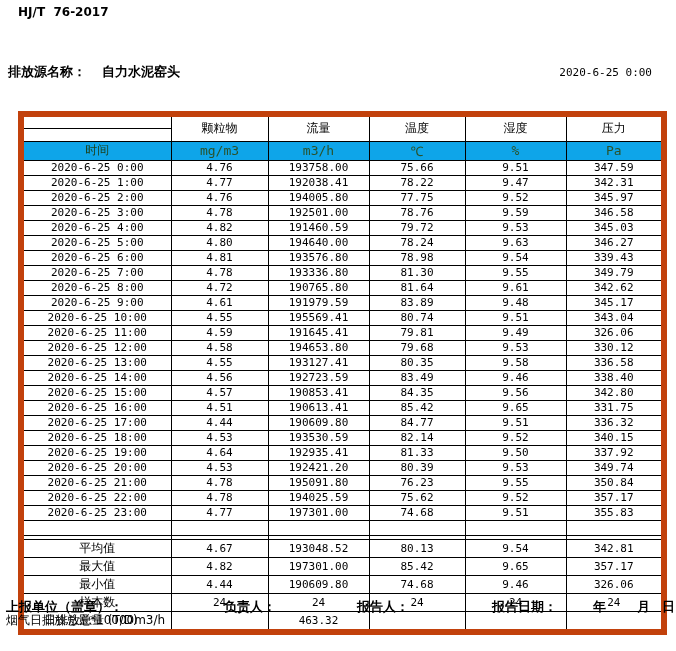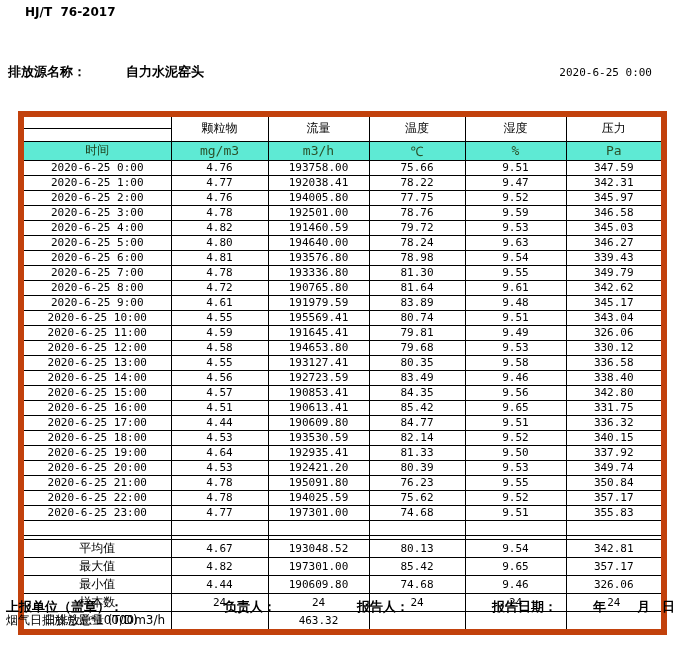--- a/index.html
+++ b/index.html
@@ -9,29 +9,29 @@
     height: 651px;
     background: #ffffff;
     font-family: "DejaVu Sans", "Liberation Sans", sans-serif;
     color: #000;
     overflow: hidden;
   }
   .page { position: relative; width: 676px; height: 651px; }
 
   .std {
     position: absolute; left: 18px; top: 5px;
-    font-weight: bold; font-size: 12px; white-space: pre; margin-left: 7px;
+    font-weight: bold; font-size: 12px; white-space: pre;
   }
   .title {
     position: absolute; left: 0; top: 26px; width: 676px;
     text-align: center; font-weight: bold; font-size: 15px;
     letter-spacing: 1px;
   }
   .source-line { position: absolute; left: 8px; top: 63px; font-weight: bold; font-size: 13px; }
-  .source-name { margin-left: 40px; }
+  .source-name { margin-left: 16px; }
   .report-date {
     position: absolute; right: 24px; top: 66px;
     font-size: 11px; font-family: "DejaVu Sans Mono", monospace;
   }
 
   table.report {
     position: absolute; left: 18px; top: 111px;
     width: 643px;
     border-collapse: collapse; table-layout: fixed;
     border: 6px solid #c2410c;
@@ -122,21 +122,21 @@
         <td></td>
         <th rowspan="2">颗粒物</th>
         <th rowspan="2">流量</th>
         <th rowspan="2">温度</th>
         <th rowspan="2">湿度</th>
         <th rowspan="2">压力</th>
       </tr>
       <tr class="h-bot">
         <td></td>
       </tr>
-      <tr class="unit-row" style="background: #5eead4; border-radius: 9px;">
+      <tr class="unit-row" style="background: #0ea5e9; border-radius: 9px;">
         <td class="time-label">时间</td>
         <td>mg/m3</td>
         <td>m3/h</td>
         <td>℃</td>
         <td>%</td>
         <td>Pa</td>
       </tr>
     </thead>
     <tbody id="data-body">
         <tr>

